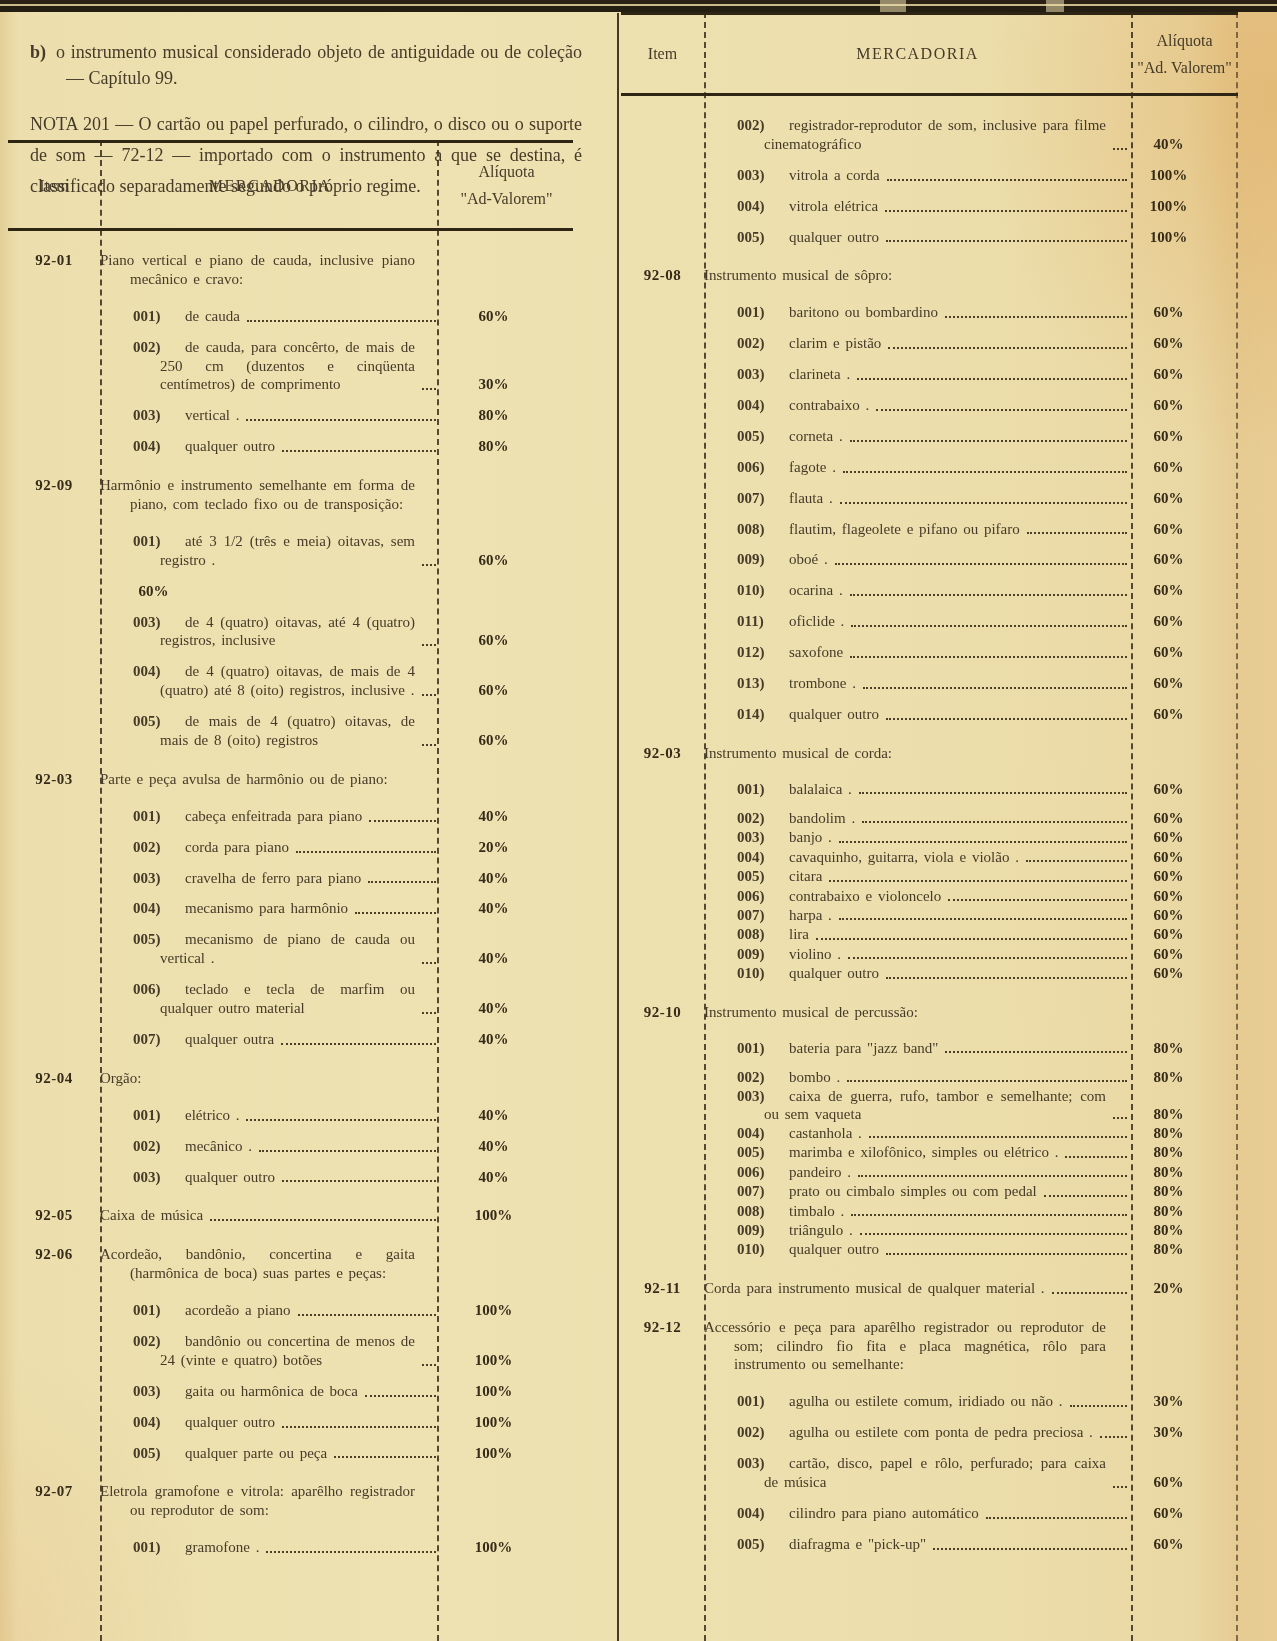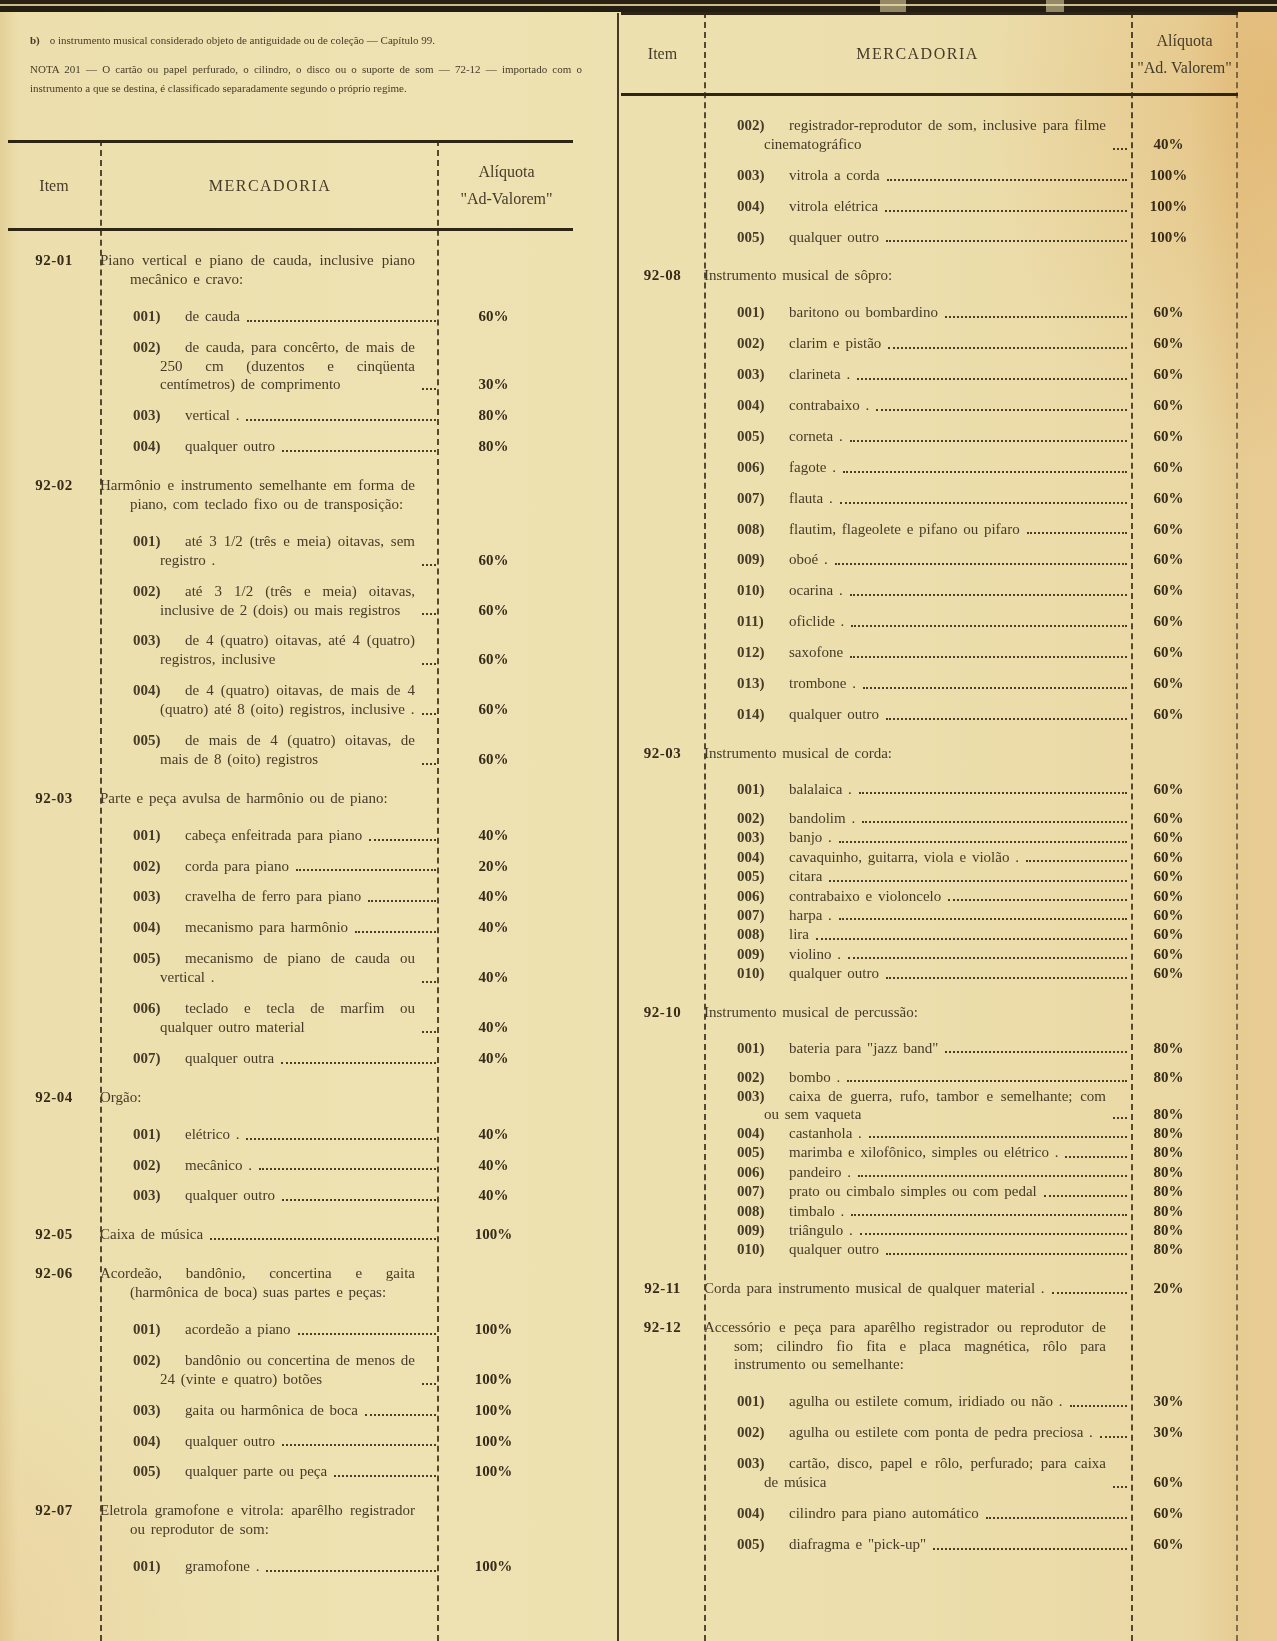--- a/index.html
+++ b/index.html
@@ -9,21 +9,21 @@
       radial-gradient(ellipse 420px 520px at 100% 6%, rgba(216,146,58,.30), rgba(216,146,58,0) 70%),
       radial-gradient(ellipse 300px 420px at 0% 100%, rgba(226,150,95,.14), rgba(226,150,95,0) 70%),
       linear-gradient(90deg,#e3cf97 0px,#ecdfad 18px,#eee2b2 420px,#ecdfad 900px,#ead8a4 1190px,#e6cb92 1240px,#e8cc93 1277px);
     color:#453b28;}
   
   .topstrip{position:absolute;left:0;top:0;width:1277px;height:14px;
     background:linear-gradient(180deg,#2a2114 0,#2a2114 4px,#c9ba8a 4px,#cdbd8d 6px,#241d11 6px,#241d11 12px,rgba(36,29,17,0) 12px);}
   .topstrip .gap{position:absolute;top:0;height:14px;background:rgba(236,223,173,.55);}
 
   
-  .intro{position:absolute;left:30px;top:22px;width:552px;font-size:11px;line-height:1.42;text-align:justify;}
+  .intro{position:absolute;left:30px;top:22px;width:552px;font-size:18px;line-height:1.42;text-align:justify;}
   .clause{padding-left:36px;text-indent:-36px;}
   .clause .lbl{font-weight:bold;padding-right:10px;}
   .nota{margin-top:10px;line-height:1.72;}
 
   
   .tbl{position:absolute;top:0;bottom:0;}
   .ltable{left:8px;top:140px;width:565px;}
   .rtable{left:621px;top:12px;width:617px;}
   .thead{display:flex;align-items:stretch;border-top:3px solid #2f2515;border-bottom:3px solid #2f2515;text-align:right;}
   .ltable .thead{height:85px;}
@@ -126,41 +126,37 @@
             <div class="ci ci-l"></div>
             <div class="cd">
               <div class="txt entry-txt"><span class="num">004)</span>qualquer outro</div>
               <div class="lead"></div>
             </div>
             <div class="cr cr-l">80%</div>
           </div>
         </div>
         <div class="section">
           <div class="row trow">
-            <div class="ci ci-l">92-02</div>
+            <div class="ci ci-l">92-09</div>
             <div class="cd">
               <div class="txt title-txt">Harmônio e instrumento semelhante em forma de piano, com teclado fixo ou de transposição:</div>
               <div class="lead hide"></div>
             </div>
             <div class="cr cr-l"></div>
           </div>
           <div class="row erow">
             <div class="ci ci-l"></div>
             <div class="cd">
               <div class="txt entry-txt"><span class="num">001)</span>até 3 1/2 (três e meia) oitavas, sem registro .</div>
               <div class="lead"></div>
             </div>
             <div class="cr cr-l">60%</div>
           </div>
           <div class="row erow">
             <div class="ci ci-l"></div>
-            <div class="cd">
-              <div class="txt entry-txt"><span class="num">002)</span>até 3 1/2 (três e meia) oitavas, inclusive de 2 (dois) ou mais registros</div>
-              <div class="lead"></div>
-            </div>
             <div class="cr cr-l">60%</div>
           </div>
           <div class="row erow">
             <div class="ci ci-l"></div>
             <div class="cd">
               <div class="txt entry-txt"><span class="num">003)</span>de 4 (quatro) oitavas, até 4 (quatro) registros, inclusive</div>
               <div class="lead"></div>
             </div>
             <div class="cr cr-l">60%</div>
           </div>

